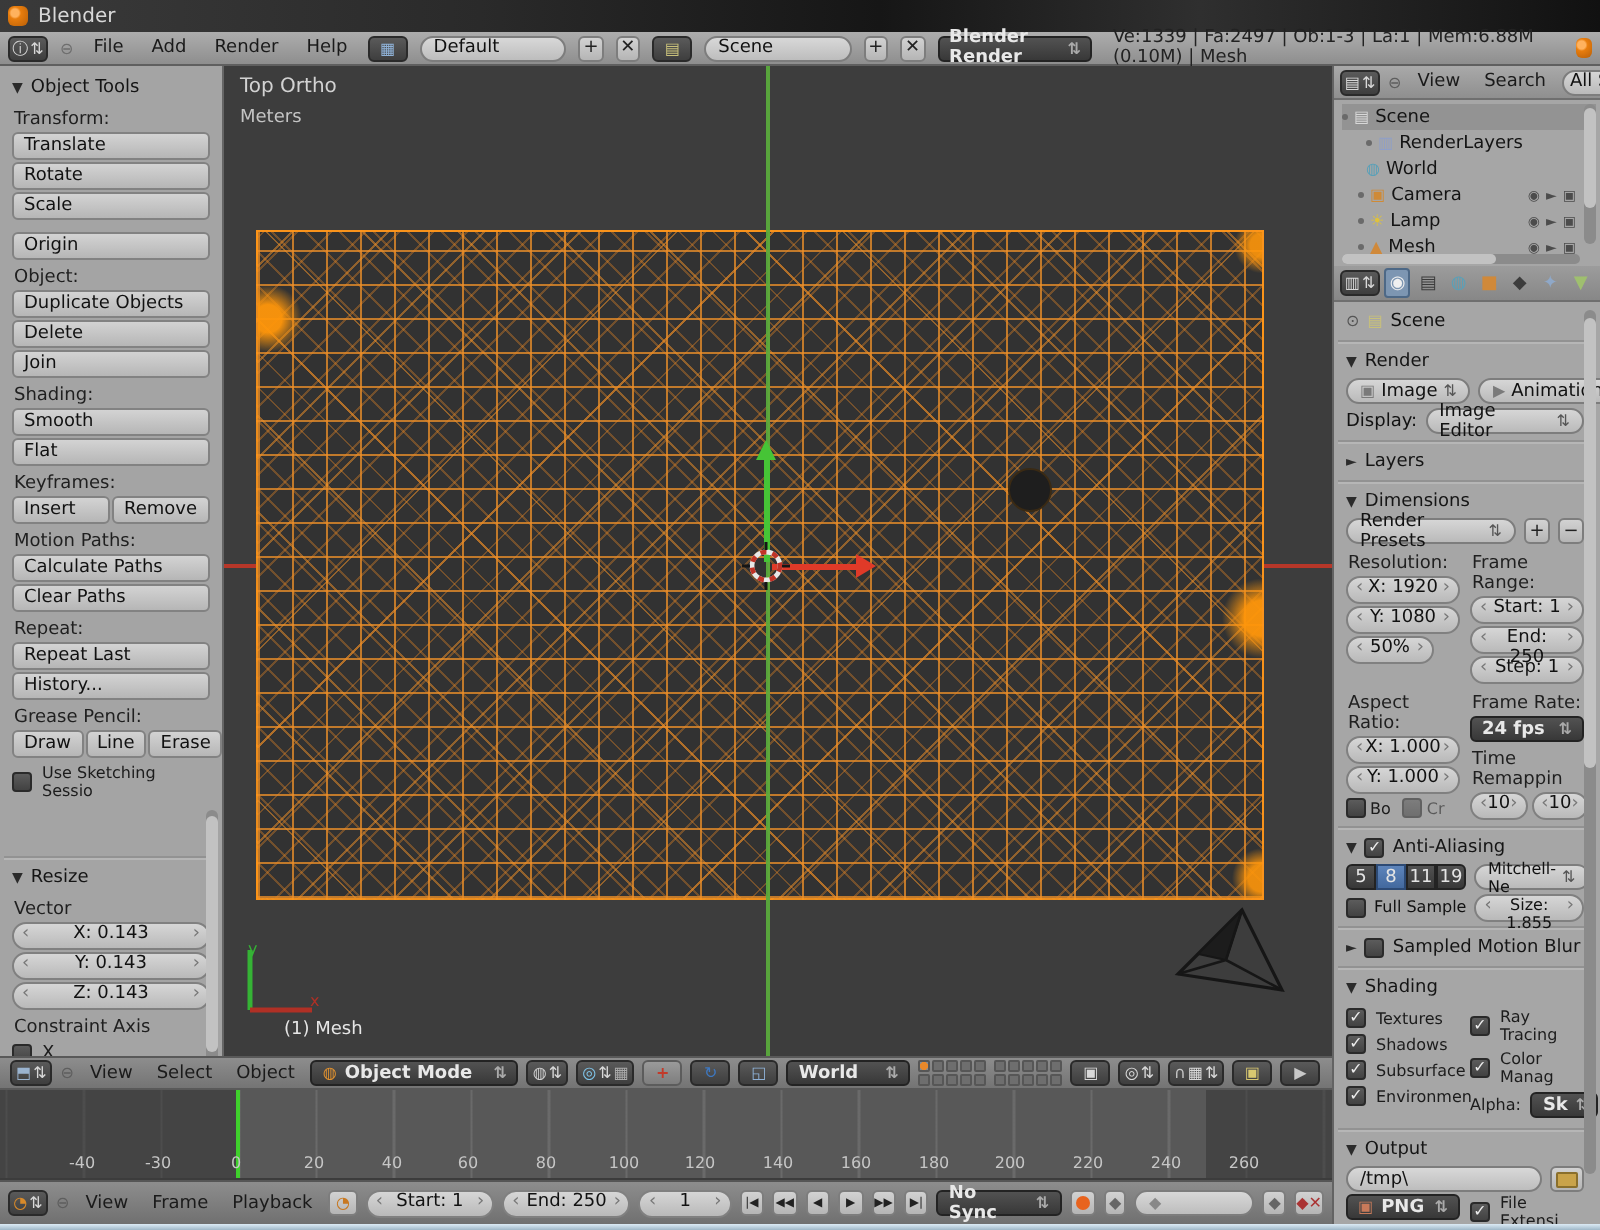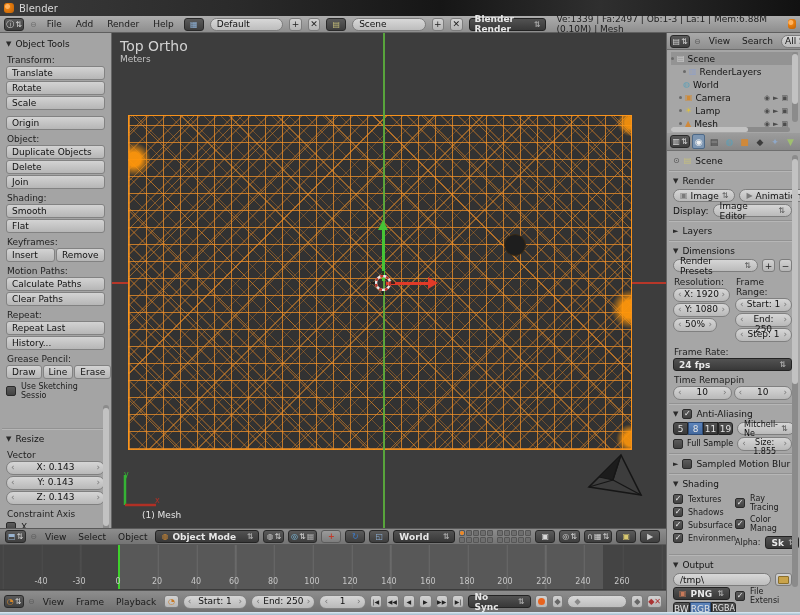--- a/index.html
+++ b/index.html
@@ -37,21 +37,21 @@
   .cbrow { display:flex; align-items:center; gap:5px; margin:3px 0; color:#1c1c1c; }
   .num { height:14px; background:linear-gradient(#d6d6d6,#b9b9b9); border:1px solid #808080; border-radius:7px; display:flex; align-items:flex-start; margin-bottom:1px; padding:0 4px; color:#111; }
   .num::before { content:"‹"; color:#777; }
   .num::after { content:"›"; color:#777; }
   .num span { flex:1; text-align:center; }
   .vscroll { width:6px; border-radius:3px; background:#8b8b8b; }
   .vthumb { width:6px; border-radius:3px; background:#c2c2c2; }
 
   
   .viewport { left:112px; top:33px; width:554px; height:495px; background:#3d3d3d; overflow:hidden; }
-  .vplabel { color:#d2d2d2; font-size:14px; }
+  .vplabel { color:#d2d2d2; font-size:10px; }
   .mesh { left:16px; top:82px; width:504px; height:335px; border:1px solid rgba(255,150,25,.9);
     background:
       radial-gradient(circle at 1% 13%, rgba(255,150,10,.95) 0 7px, rgba(255,150,10,0) 17px),
       radial-gradient(circle at 100% 2%, rgba(255,150,10,.9) 0 6px, rgba(255,150,10,0) 14px),
       radial-gradient(circle at 100% 58%, rgba(255,150,10,.95) 0 9px, rgba(255,150,10,0) 20px),
       radial-gradient(circle at 100% 97%, rgba(255,150,10,.9) 0 7px, rgba(255,150,10,0) 15px),
       repeating-linear-gradient(45deg, rgba(233,135,35,.35) 0 1px, rgba(0,0,0,0) 1px 12px),
       repeating-linear-gradient(-45deg, rgba(233,135,35,.35) 0 1px, rgba(0,0,0,0) 1px 12px),
       repeating-linear-gradient(45deg, rgba(240,145,40,.5) 0 1px, rgba(0,0,0,0) 1px 34px),
       repeating-linear-gradient(-45deg, rgba(240,145,40,.5) 0 1px, rgba(0,0,0,0) 1px 34px),
@@ -510,20 +510,35 @@
           <div class="num">
               <span>End: 250</span>
             </div>
           <div class="num">
               <span>Step: 1</span>
             </div>
         </div>
       </div>
       <div class="cols">
         <div class="col">
+          <span class="lbl">Aspect Ratio:</span>
+          <div class="num">
+              <span>X: 1.000</span>
+            </div>
+          <div class="num">
+              <span>Y: 1.000</span>
+            </div>
+          <div class="cbrow" style="margin:2px 0 0 0; gap:2px;">
+            <span class="cb"></span>
+              <span class="small">Bo</span>
+            <span class="cb" style="opacity:.55; margin-left:4px;"></span>
+              <span class="small" style="opacity:.55">Cr</span>
+          </div>
+        </div>
+        <div class="col">
           <span class="lbl">Frame Rate:</span>
           <div class="drop" style="width:100%">
               <span>24 fps</span>
             </div>
           <span class="lbl">Time Remappin</span>
           <div style="display:flex; gap:2px;">
             <div class="num" style="flex:1">
                 <span>10</span>
               </div>
             <div class="num" style="flex:1">

